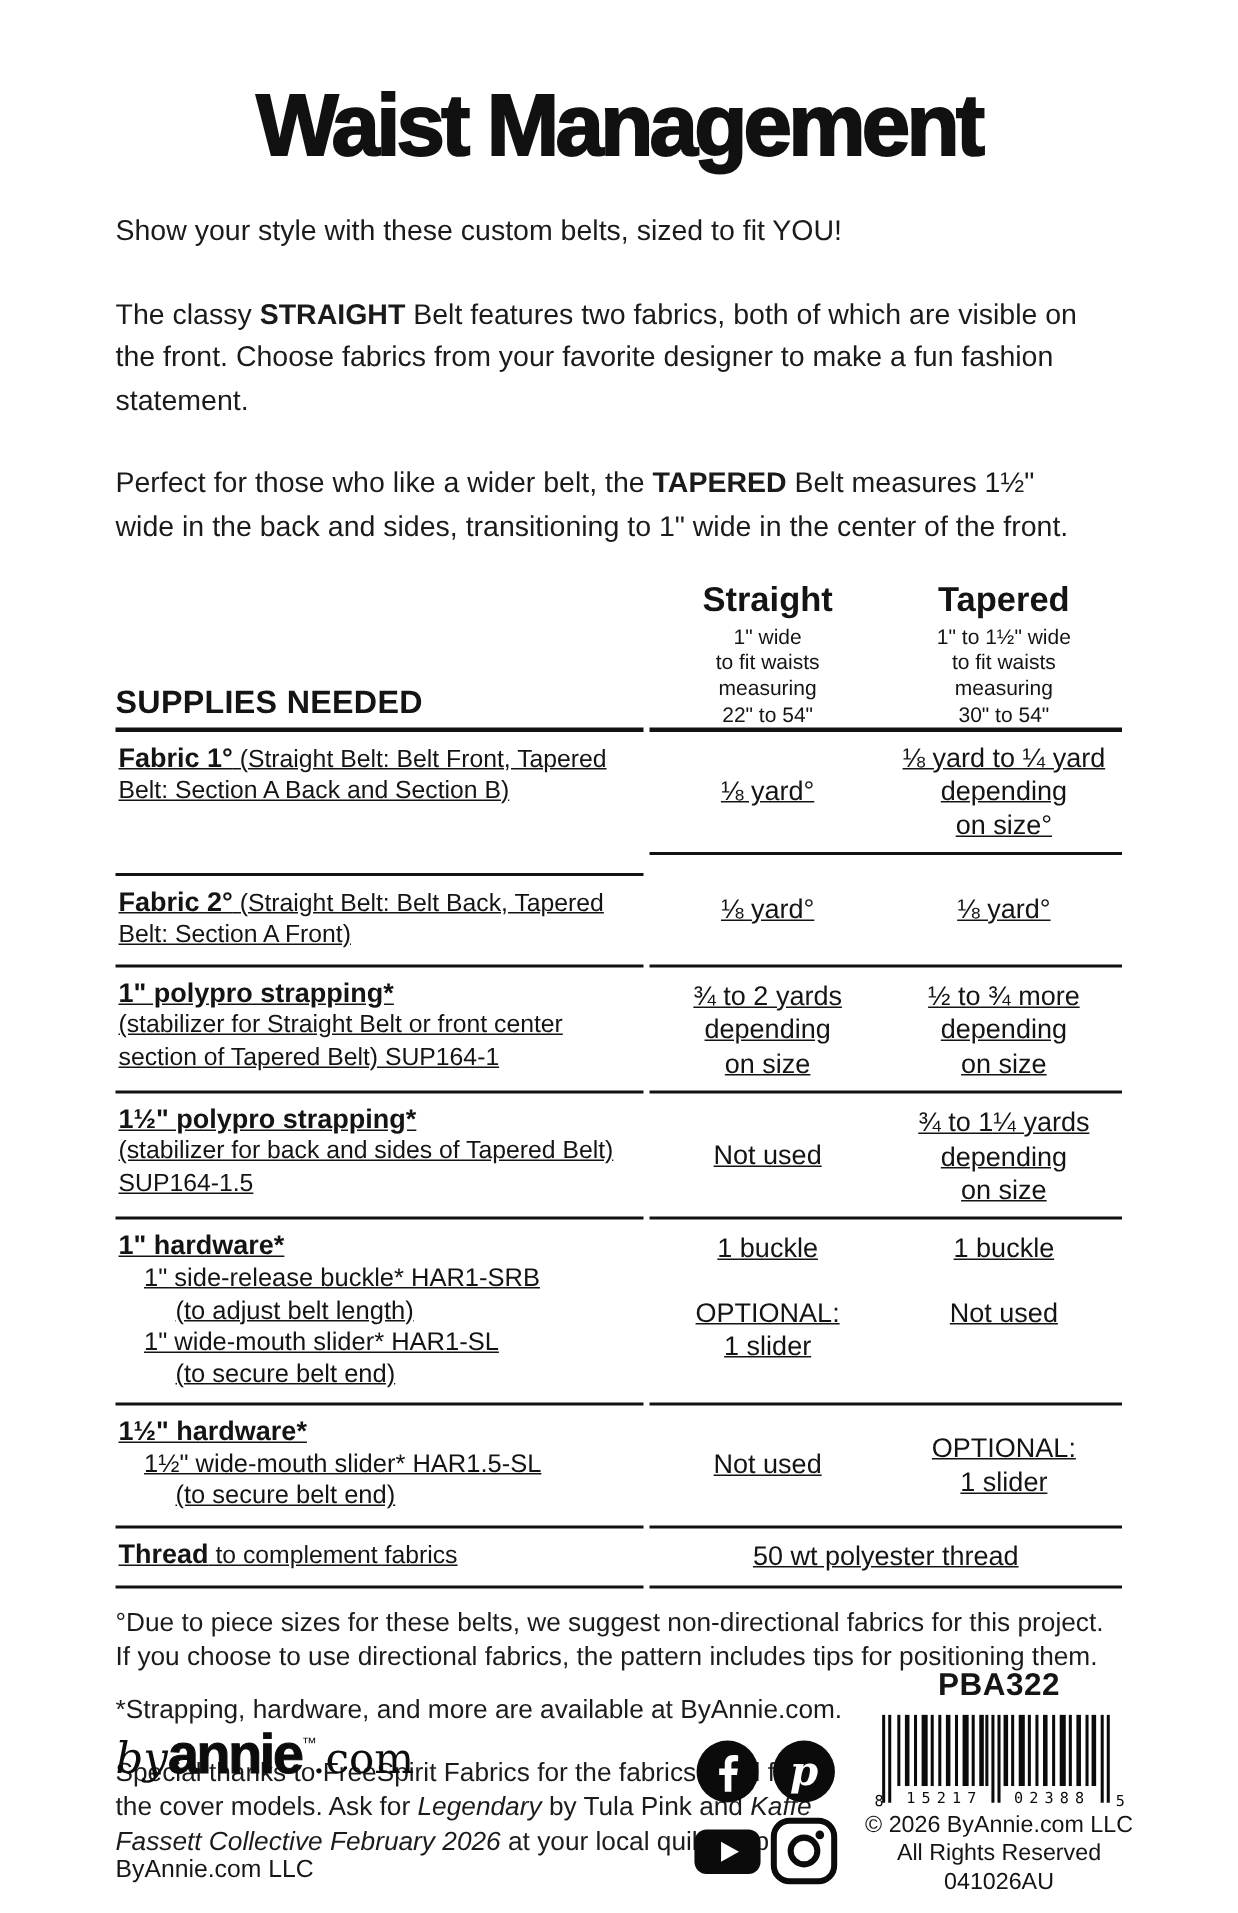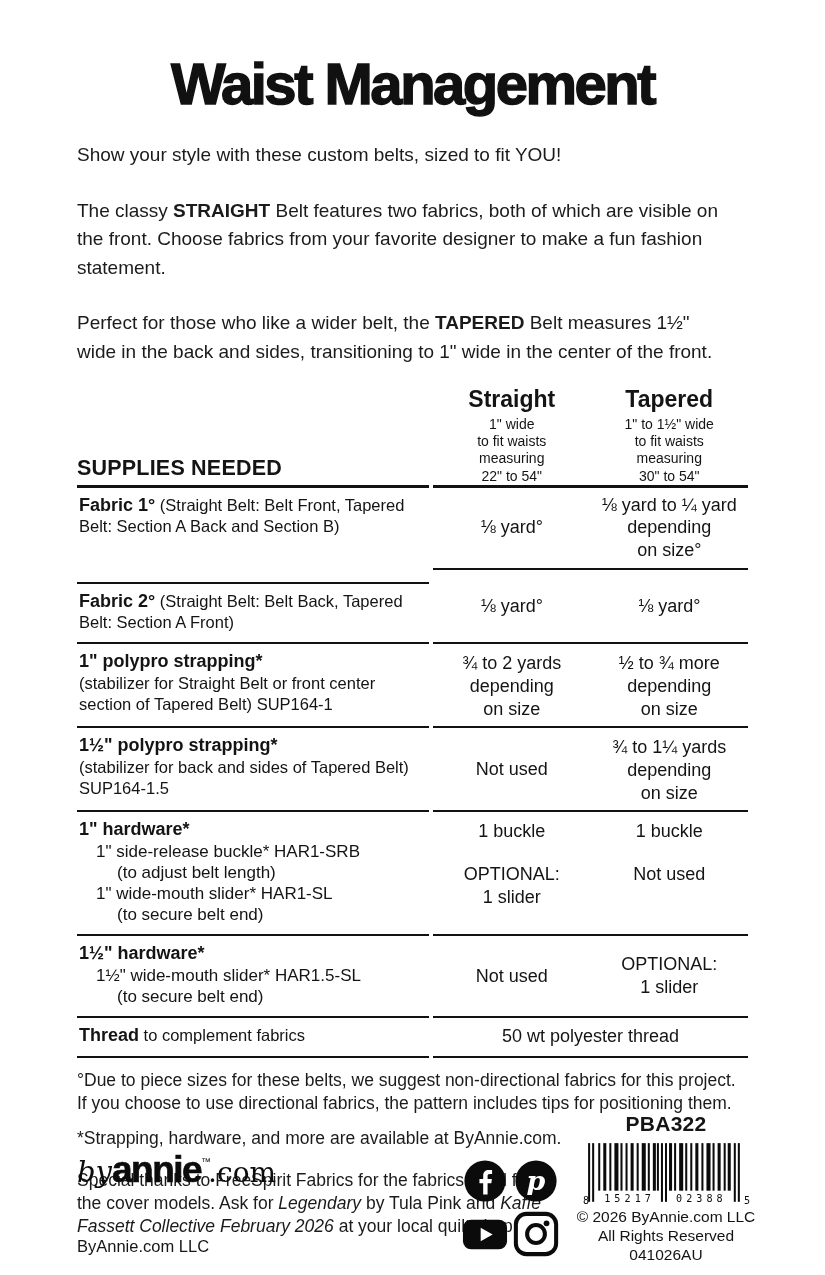--- a/index.html
+++ b/index.html
@@ -27,21 +27,21 @@
   
   .supplies { margin:20px 0 0 77px; width:671px; color:#141414; }
   .thead { display:flex; align-items:flex-end; }
   .thead .c1 { width:352px; padding-bottom:4px; }
   .sup-head { font-size:21.5px; font-weight:bold; letter-spacing:0.2px; }
   .thead .cv { margin-left:4px; flex:1; display:flex; border:none; }
   .vcol { width:50%; text-align:center; }
   .colname { font-size:23px; font-weight:bold; margin-bottom:3px; }
   .colsub { font-size:14px; line-height:1.22; }
 
-  .trow { display:flex; }
+  .trow { display:flex;text-decoration:underline; }
   .trow .c1 { width:352px; border-top:2px solid #121212; padding:7px 6px 9px 2px; }
   .trow .cv { margin-left:4px; flex:1; display:flex; border-top:2px solid #121212; }
   .trow.heavy .c1, .trow.heavy .cv { border-top-width:3px; }
   .rule-end { height:0; }
   .rule-end .c1, .rule-end .cv { padding:0; min-height:0; }
 
   .lbl { font-size:18px; font-weight:bold; line-height:1.2; }
   .desc { font-size:16.5px; font-weight:normal; line-height:1.28; }
   .subline { font-size:17px; line-height:1.24; }
   .ind1 { padding-left:17px; }

